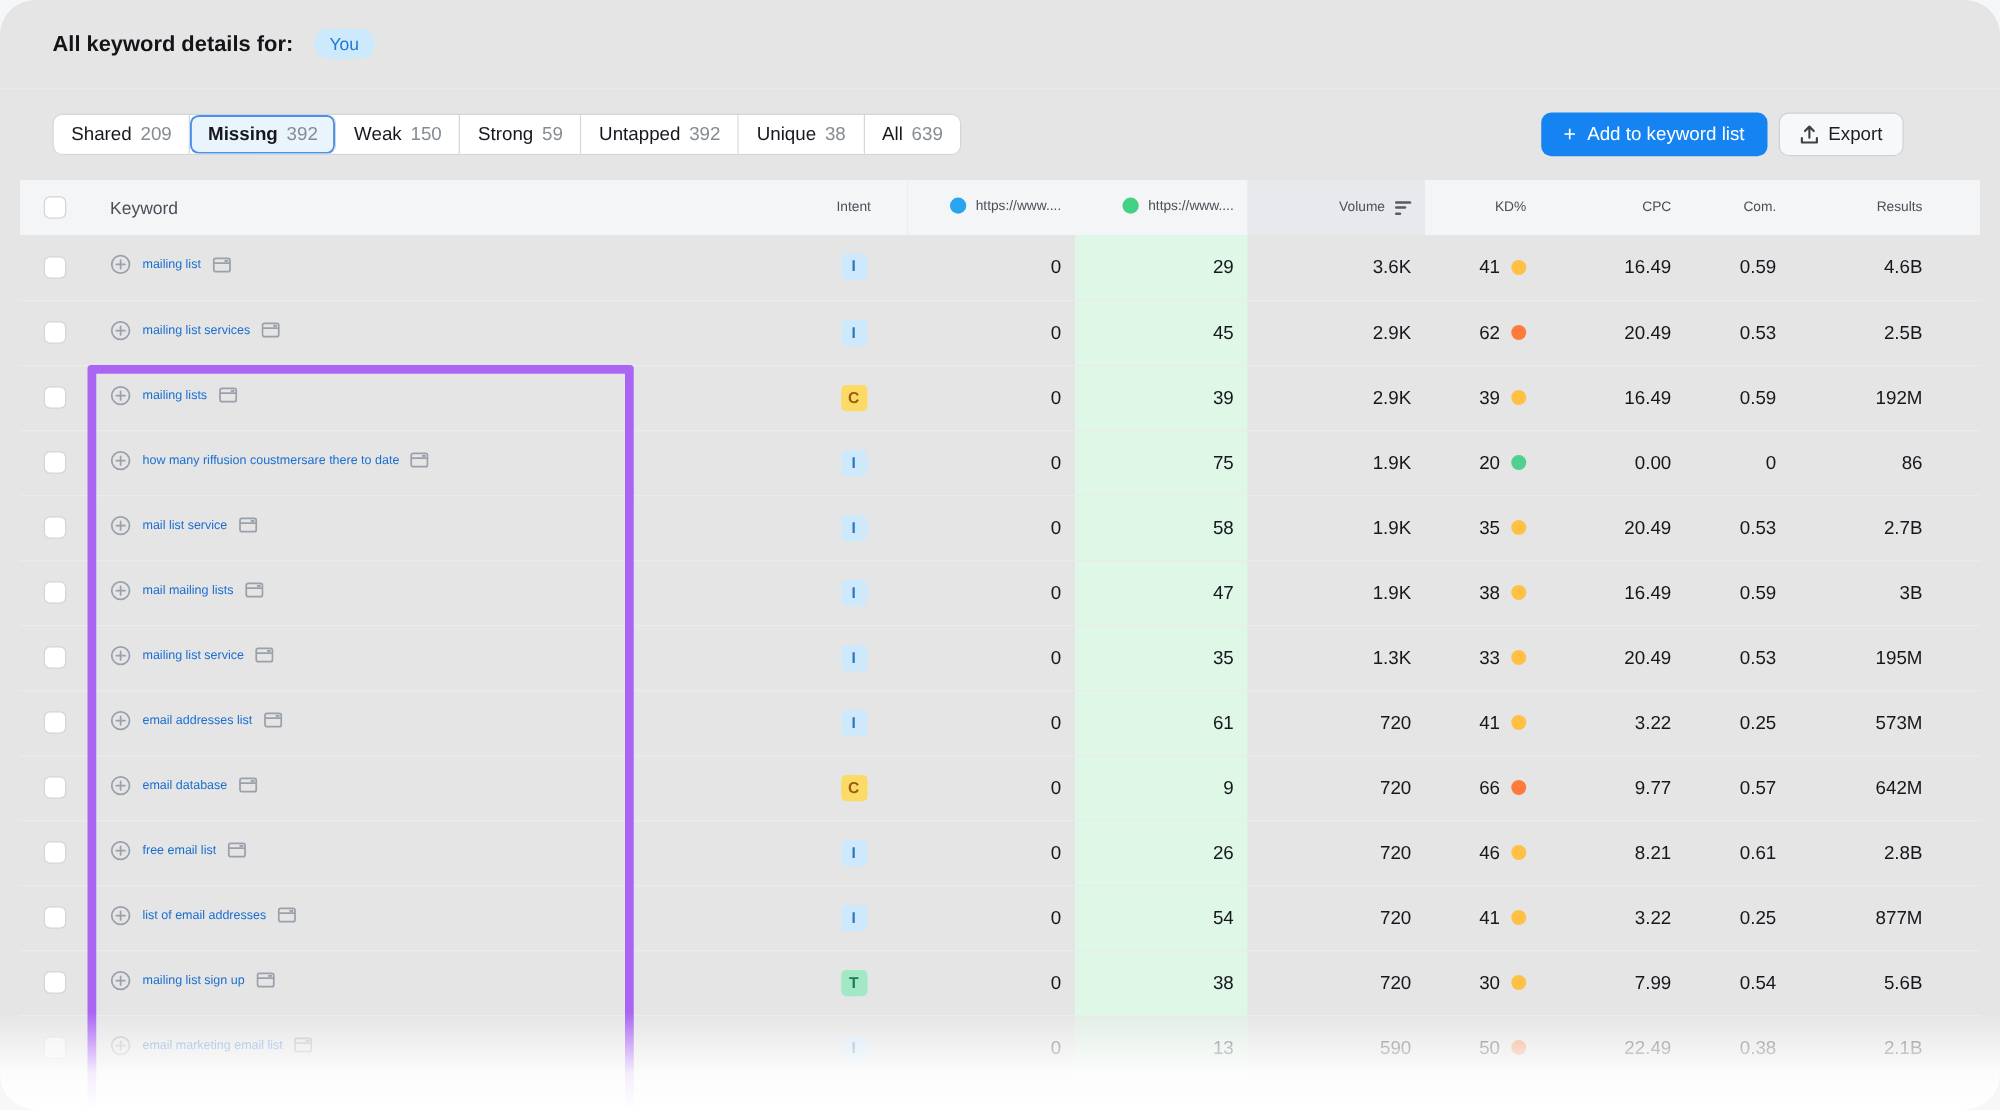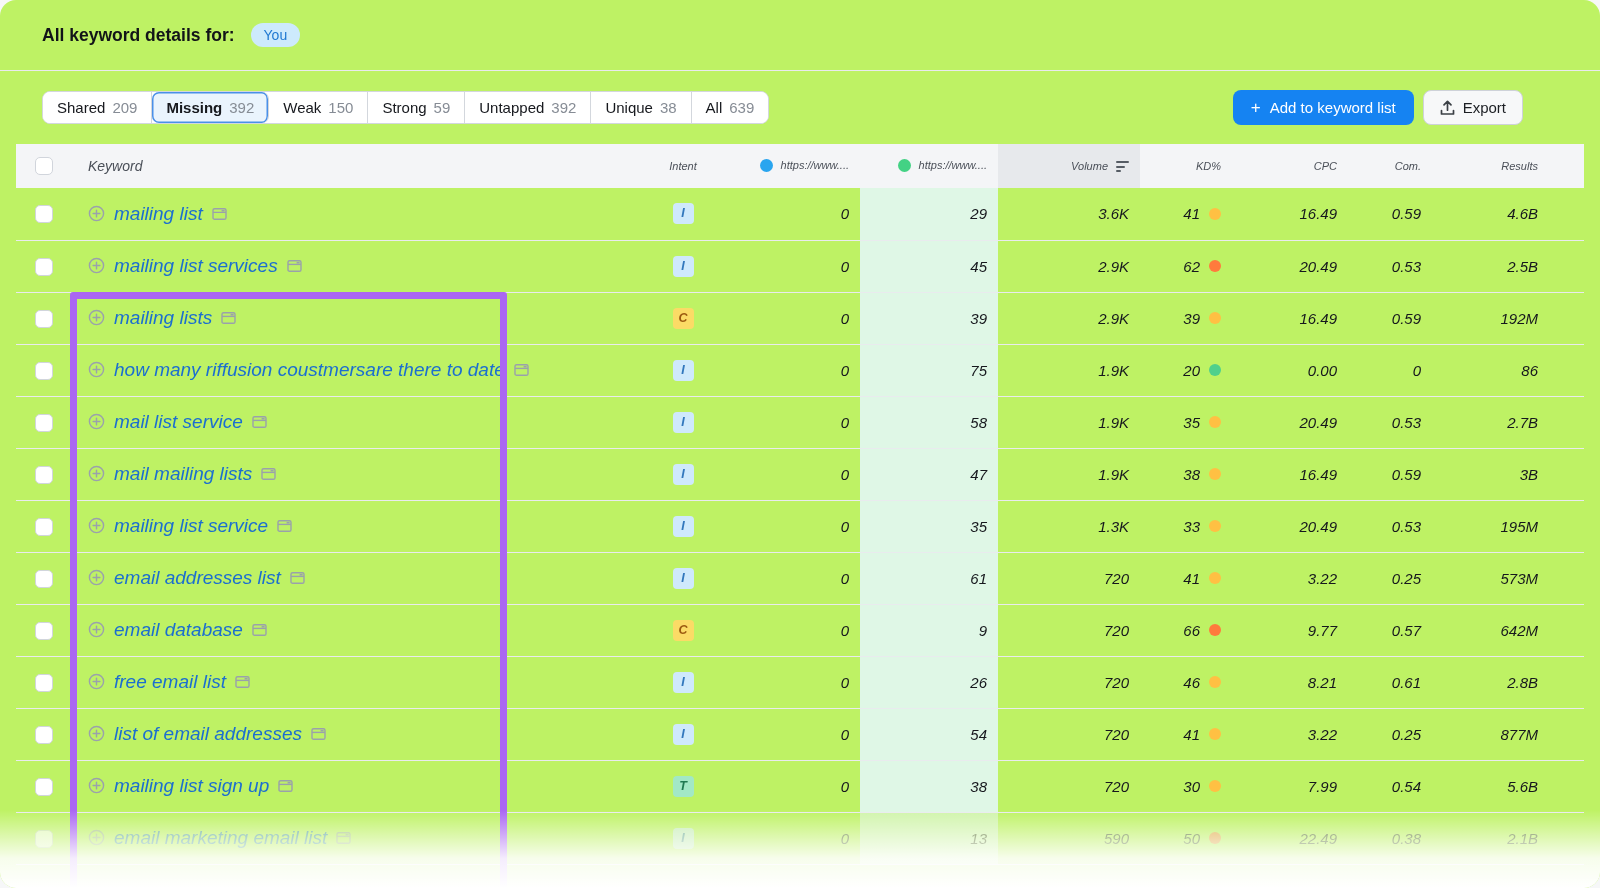--- a/index.html
+++ b/index.html
@@ -5,21 +5,21 @@
   * { box-sizing: border-box; }
   html,body { margin:0; padding:0; }
   body {
     width:1600px; height:888px; overflow:hidden;
     background:#f6f7f8;
     font-family:"Liberation Sans", sans-serif;
     color:#16181d;
   }
   .card {
     position:relative; width:1600px; height:888px;
-    background:#bef264; border-radius:16px; overflow:hidden;
+    background:#e5e5e5; border-radius:28px; overflow:hidden;
   }
 
   
   .topbar {
     height:71px; display:flex; align-items:center;
     padding-left:42px; gap:16px;
     border-bottom:1px solid #e9eaee;
   }
   .topbar-title { font-size:17.5px; font-weight:700; color:#121418; }
   .domain-dropdown {
@@ -57,21 +57,21 @@
   }
   .btn-add .plus-glyph { font-size:17px; font-weight:400; line-height:1; }
   .btn-export {
     display:inline-flex; align-items:center; gap:8px;
     background:#f7f8f9; color:#1c1f24; border:1px solid #ced2d9; border-radius:8px;
     padding:8px 16px; font-size:15px; font-family:inherit; cursor:pointer;
   }
 
   
   .table-wrap { position:relative; margin-top:19px; padding:0 16px; }
-  table { width:100%; table-layout:fixed; border-collapse:collapse;font-style:italic; }
+  table { width:100%; table-layout:fixed; border-collapse:collapse; }
   thead th {
     background:#f4f5f7; height:44px; font-weight:400;
     font-size:11px; color:#4a4f58; text-align:right; padding:0 11px;
     white-space:nowrap; overflow:hidden;
   }
   th.h-check, td.c-check { text-align:center; padding:0; }
   th.h-kw { text-align:left; padding-left:16px; font-size:14px; }
   th.h-intent { text-align:center; }
   th.h-site { text-align:right; }
   th.h-volume.sorted { background:#e7e9ec; cursor:pointer; }
@@ -79,21 +79,21 @@
   .th-flex { display:inline-flex; align-items:center; gap:8px; }
   .site-dot { width:13px; height:13px; border-radius:50%; display:inline-block; flex:none; }
   .sort-icon { display:inline-flex; flex-direction:column; gap:2.5px; margin-left:8px; vertical-align:middle; }
   .sort-icon i { display:block; height:2px; background:#565c64; border-radius:1px; }
   .sort-icon i:nth-child(1){ width:13px; } .sort-icon i:nth-child(2){ width:9px; } .sort-icon i:nth-child(3){ width:5px; }
 
   tbody tr { border-bottom:1px solid #e9ebee; height:52px; }
   tbody td { font-size:15px; color:#16181d; text-align:right; padding:0 11px; white-space:nowrap; }
   td.c-kw { text-align:left; padding-left:16px; overflow:hidden; }
   .kw-inner { display:inline-flex; align-items:center; gap:9px; }
-  .kw-link { color:#1b6ed0; text-decoration:none; font-size:19px; cursor:pointer; }
+  .kw-link { color:#1b6ed0; text-decoration:none; font-size:10px; cursor:pointer; }
   td.c-intent { text-align:center; }
   .intent {
     display:inline-block; width:21px; height:21px; line-height:21px;
     border-radius:4px; font-size:12.5px; font-weight:700; text-align:center;
   }
   td.col-site2 { background:var(--site2bg, #dff7e6); }
   td.c-kd { }
   .kd-cell { display:inline-flex; align-items:center; gap:9px; }
   .kd-dot { width:12px; height:12px; border-radius:50%; display:inline-block; }
   .checkbox {

